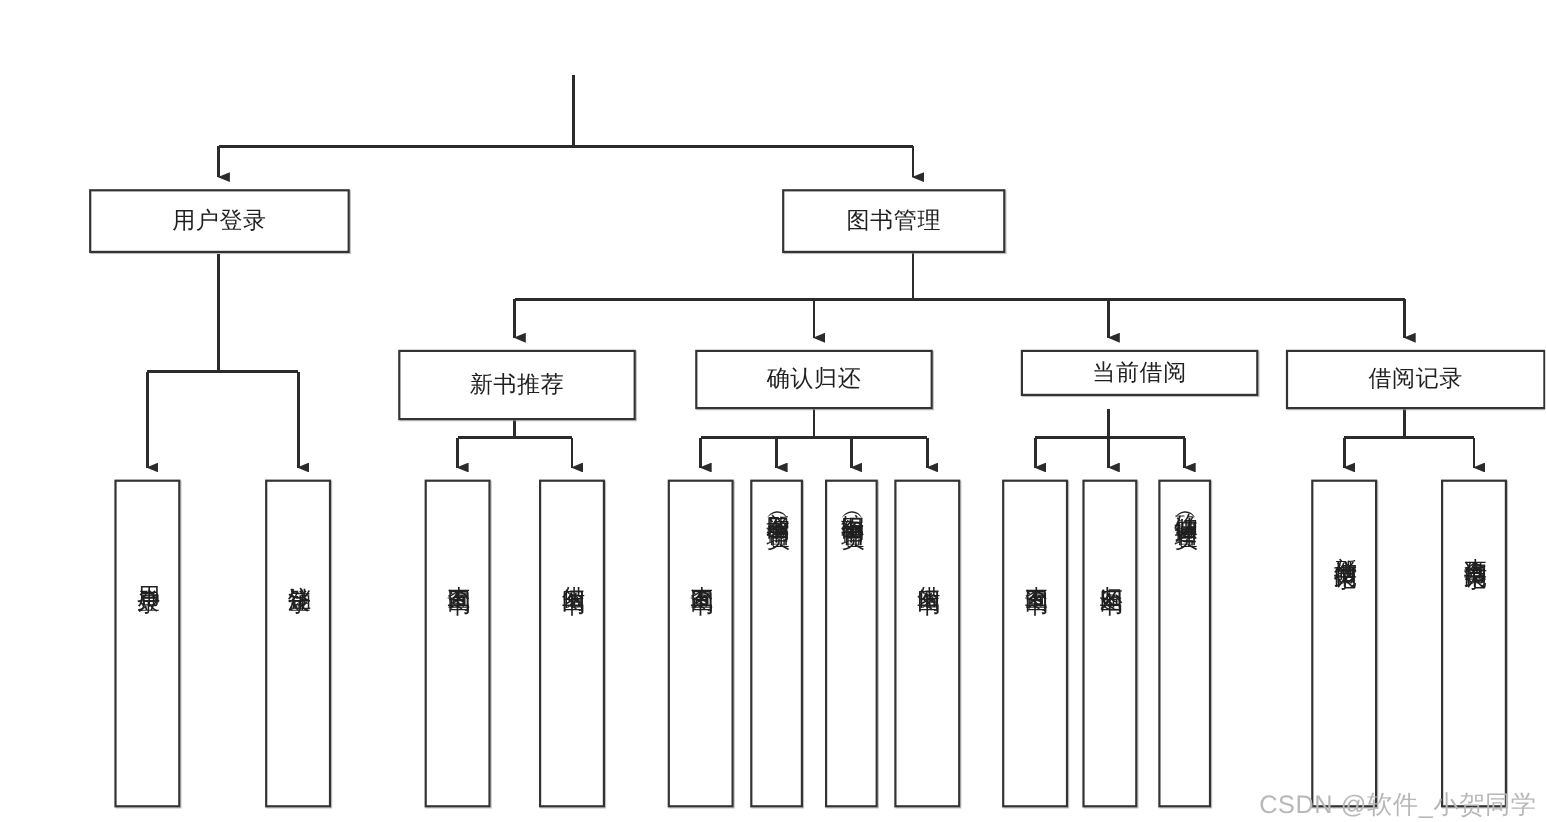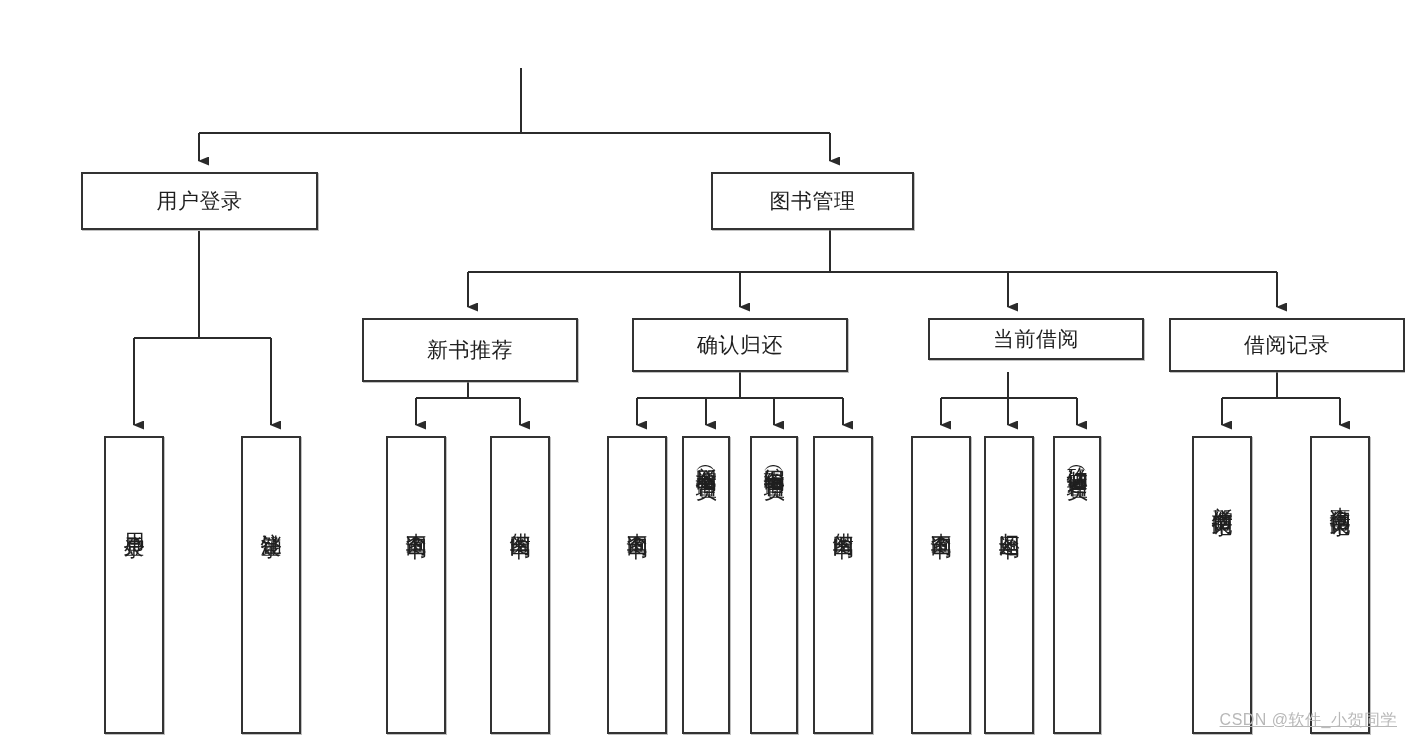--- a/index.html
+++ b/index.html
@@ -67,27 +67,26 @@
   }
   .node.vertical.midlow .lbl {
     margin-top: 46px;
   }
   .node.vertical.tall .lbl {
     margin-top: 6px;
   }
   .watermark {
     position: absolute;
     right: 8px;
-    bottom: 16px;
-    font-size: 16px;
+    bottom: 0;
+    font-size: 23px;
     color: #b8b8b8;
     z-index: 5;
     white-space: nowrap;
     letter-spacing: 0.5px;
-    text-decoration: underline;
   }
 </style>
 </head>
 <body>
 
 <div id="canvas">
 
   <svg class="wires" viewBox="0 0 1405 747">
     <defs>
       <marker id="arrowhead" markerWidth="9" markerHeight="11" refX="4.5" refY="10" orient="auto" markerUnits="userSpaceOnUse">

